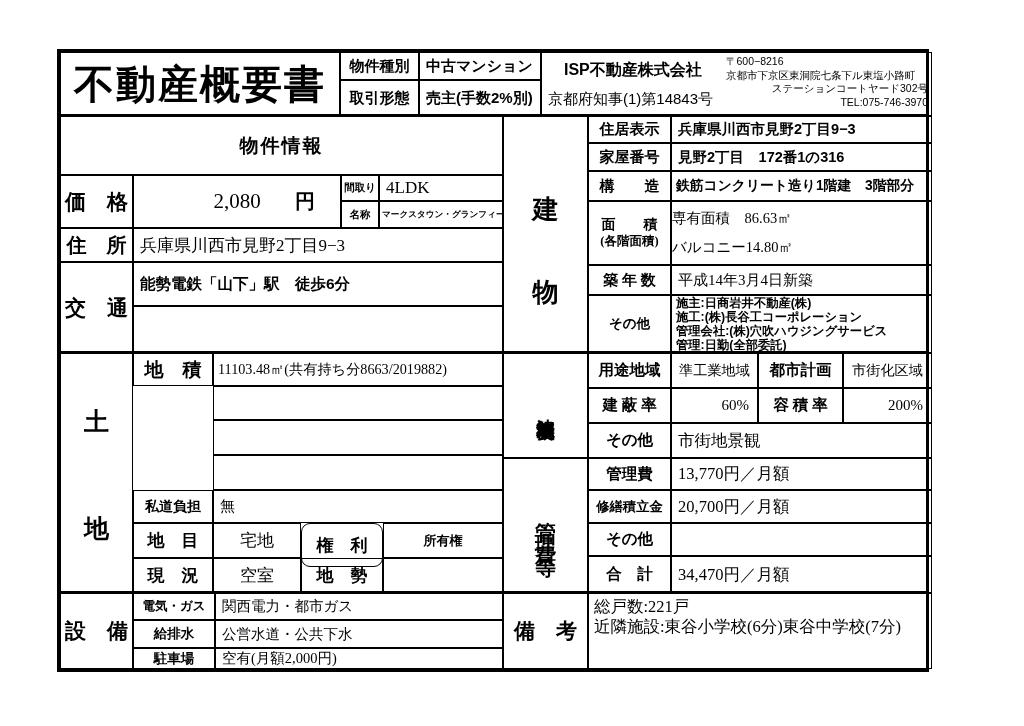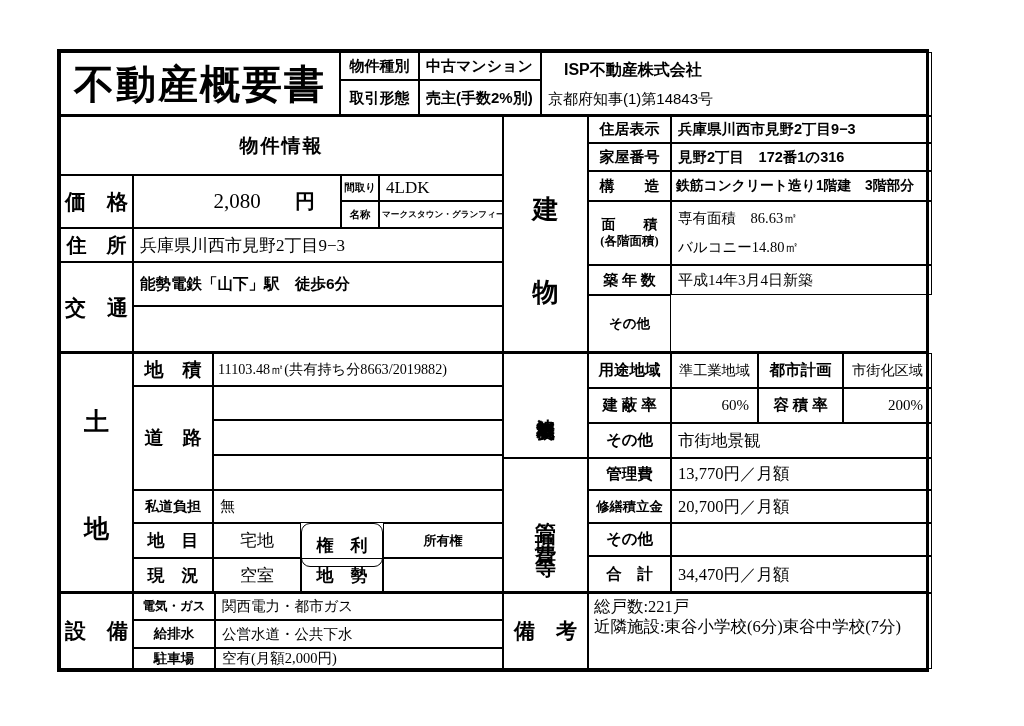--- a/index.html
+++ b/index.html
@@ -31,20 +31,26 @@
   <div class="c title" style="left:0;top:0;width:280px;height:64px;">不動産概要書</div>
 
   <div class="c sansb" style="left:280px;top:0;width:79px;height:28px;font-size:15px;">物件種別</div>
   <div class="c sansb left" style="left:359px;top:0;width:122px;height:28px;font-size:15px;">中古マンション</div>
   <div class="c sansb" style="left:280px;top:28px;width:79px;height:36px;font-size:15px;">取引形態</div>
   <div class="c sansb left" style="left:359px;top:28px;width:122px;height:36px;font-size:15px;">売主(手数2%別)</div>
 
   <div class="c" style="left:481px;top:0;width:391px;height:64px;padding-left:32px;">
     <span class="sansb nob" style="position:absolute;left:22px;top:7px;font-size:16px;">ISP不動産株式会社</span>
     <span class="sans nob" style="position:absolute;left:6px;top:37px;font-size:15px;">京都府知事(1)第14843号</span>
+    <div class="nob sans" style="position:absolute;right:3px;top:2px;width:202px;font-size:10.5px;line-height:1.3;">
+      <div>〒600−8216</div>
+      <div>京都市下京区東洞院七条下ル東塩小路町</div>
+      <div style="text-align:right;">ステーションコートヤード302号</div>
+      <div style="text-align:right;">TEL:075-746-3970</div>
+    </div>
   </div>
 
   <div class="bar" style="left:0;top:62px;width:866px;height:2px;"></div>
 
   <div class="c sansb" style="left:0;top:64px;width:443px;height:59px;font-size:19px;letter-spacing:2px;">物件情報</div>
 
   <div class="c serifb" style="left:0;top:123px;width:73px;height:53px;font-size:21px;">価　格</div>
   <div class="c" style="left:73px;top:123px;width:208px;height:53px;">
     <span class="nob" style="font-size:21px;">2,080</span>
     <span class="nob serifb" style="position:absolute;right:25px;font-size:20px;">円</span>
@@ -71,40 +77,45 @@
   <div class="c serifb" style="left:528px;top:91px;width:83px;height:28px;font-size:15px;">家屋番号</div>
   <div class="c sansb left" style="left:611px;top:91px;width:261px;height:28px;font-size:14.5px;">見野2丁目　172番1の316</div>
 
   <div class="c serifb" style="left:528px;top:119px;width:83px;height:30px;font-size:15px;">構　　造</div>
   <div class="c sansb left" style="left:611px;top:119px;width:261px;height:30px;font-size:13.8px;padding-left:4px;">鉄筋コンクリート造り1階建　3階部分</div>
 
   <div class="c colc serifb" style="left:528px;top:149px;width:83px;height:64px;font-size:14px;line-height:1.2;">
     <span class="nob">面　　積</span>
     <span class="nob" style="font-size:12.5px;">(各階面積)</span>
   </div>
-  <div class="c col" style="left:611px;top:149px;width:261px;height:64px;font-size:14.5px;padding-left:6px;">
+  <div class="c col" style="left:611px;top:149px;width:261px;height:64px;font-size:14.5px;padding-left:0;">
     <span class="nob" style="margin-bottom:10px;">専有面積　86.63㎡</span>
     <span class="nob">バルコニー14.80㎡</span>
   </div>
 
   <div class="c serifb" style="left:528px;top:213px;width:83px;height:30px;font-size:15px;">築 年 数</div>
   <div class="c left" style="left:611px;top:213px;width:261px;height:30px;font-size:15px;">平成14年3月4日新築</div>
 
   <div class="c serifb" style="left:528px;top:243px;width:83px;height:58px;font-size:13.5px;">その他</div>
+  <div class="c col sansb" style="left:611px;top:243px;width:261px;height:58px;font-size:12.3px;line-height:1.14;padding-left:4px;">
+    <span class="nob">施主:日商岩井不動産(株)</span>
+    <span class="nob">施工:(株)長谷工コーポレーション</span>
+    <span class="nob">管理会社:(株)穴吹ハウジングサービス</span>
+    <span class="nob">管理:日勤(全部委託)</span>
+  </div>
 
   <div class="bar" style="left:0;top:299px;width:866px;height:2px;"></div>
 
   <div class="c" style="left:0;top:301px;width:73px;height:240px;">
     <span class="vert serifb nob" style="font-size:25px;letter-spacing:4.3em;padding-top:42px;">土地</span>
   </div>
 
   <div class="c serifb" style="left:73px;top:301px;width:80px;height:33px;font-size:19px;">地　積</div>
   <div class="c left" style="left:153px;top:301px;width:290px;height:33px;font-size:14.2px;padding-left:4px;">11103.48㎡(共有持ち分8663/2019882)</div>
 
-  <div class="c serifb" style="left:73px;top:334px;width:80px;height:104px;font-size:19px;">道　路</div>
   <div class="c" style="left:153px;top:334px;width:290px;height:34px;"></div>
   <div class="c" style="left:153px;top:368px;width:290px;height:35px;"></div>
   <div class="c" style="left:153px;top:403px;width:290px;height:35px;"></div>
 
   <div class="c serifb" style="left:73px;top:438px;width:80px;height:33px;font-size:14px;">私道負担</div>
   <div class="c left" style="left:153px;top:438px;width:290px;height:33px;font-size:15px;">無</div>
 
   <div class="c serifb" style="left:73px;top:471px;width:80px;height:35px;font-size:17px;">地　目</div>
   <div class="c" style="left:153px;top:471px;width:88px;height:35px;font-size:17px;">宅地</div>
   <div class="c serifb" style="left:241px;top:471px;width:82px;height:44px;font-size:17px;border-radius:9px;">権　利</div>

